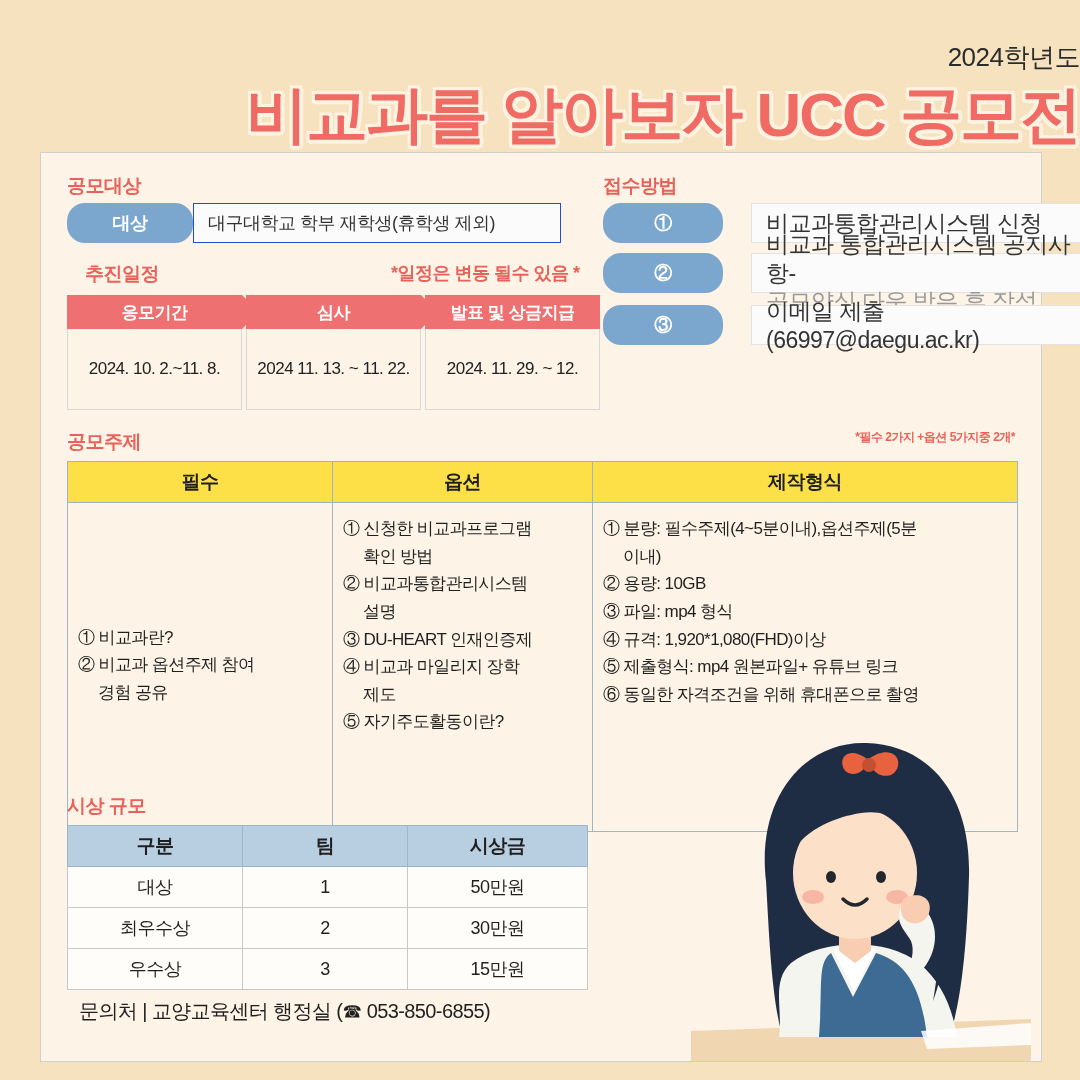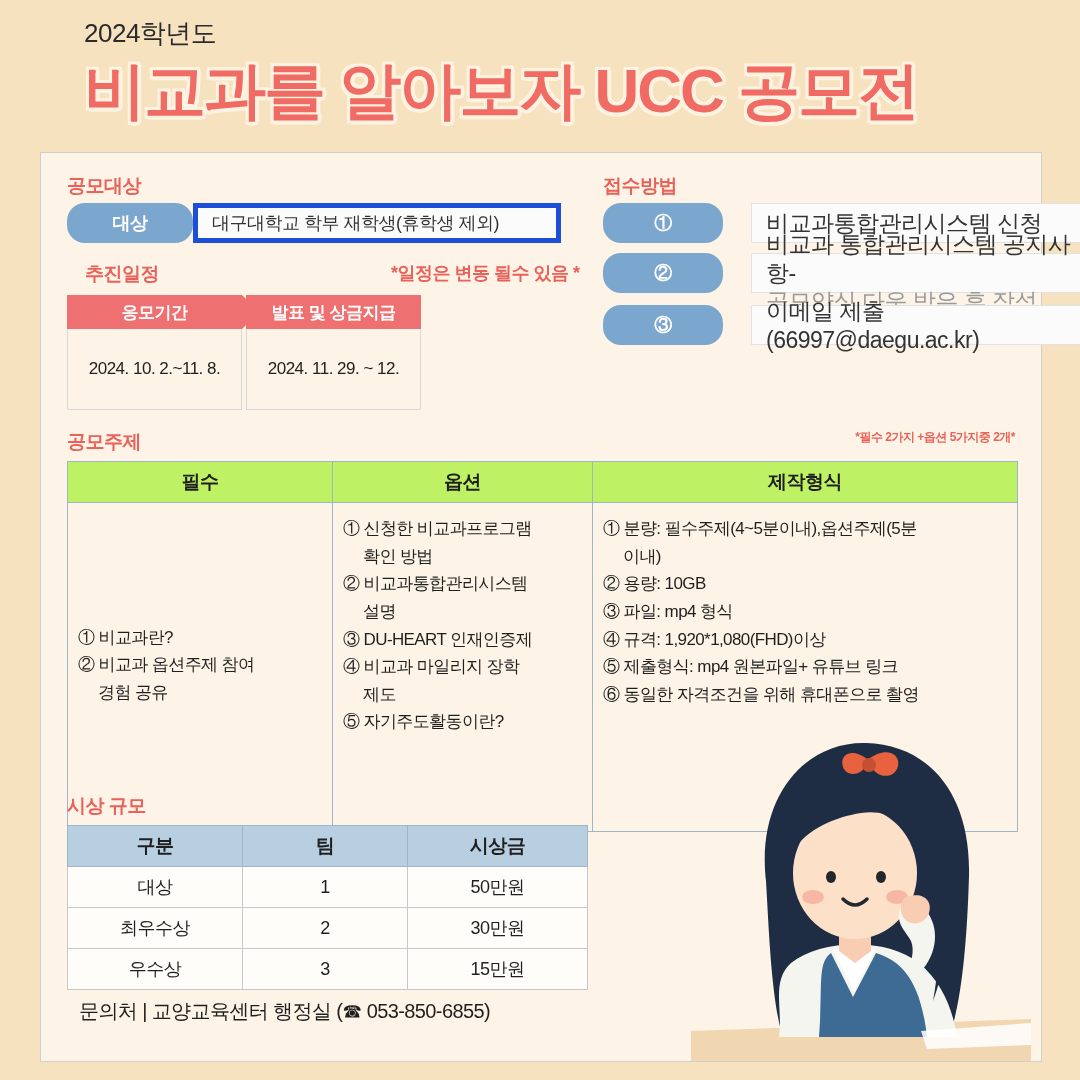--- a/index.html
+++ b/index.html
@@ -10,21 +10,22 @@
     width: 1080px;
     height: 1080px;
     background: #f7e2c0;
     font-family: "Liberation Sans", sans-serif;
     overflow: hidden;
     position: relative;
   }
 
   
   .header {
-    padding: 16px 0 0 84px;
+    padding: 40px 0 0 84px;
+    text-align: right;
   }
   .year {
     font-size: 26px;
     color: #2b2b2b;
     letter-spacing: -0.5px;
     margin-bottom: 2px;
   }
   .main-title {
     font-size: 62px;
     font-weight: bold;
@@ -65,21 +66,21 @@
     font-size: 18px;
     font-weight: bold;
     text-align: center;
     display: flex;
     align-items: center;
     justify-content: center;
     letter-spacing: -0.5px;
   }
   .field {
     background: #fbfbfb;
-    border: 5px solid #1d4ed8;
+    border: 1px solid #1d4ed8;
     font-size: 18px;
     color: #333;
     display: flex;
     align-items: center;
     padding-left: 14px;
     letter-spacing: -0.5px;
     box-sizing: border-box;
   }
 
   
@@ -134,21 +135,21 @@
   .topic-label { position: absolute; left: 26px; top: 276px; }
   .topic-note {
     position: absolute; right: 26px; top: 276px;
     color: #e8625a; font-size: 12px; font-weight: bold; letter-spacing: -0.5px;
   }
   .topic-table {
     position: absolute; left: 26px; top: 308px; width: 950px;
     border-collapse: collapse; table-layout: fixed;
   }
   .topic-table th {
-    background: #bef264; border: 1px solid #9fb6c9;
+    background: #fde047; border: 1px solid #9fb6c9;
     height: 38px; font-size: 19px; font-weight: bold; color: #1f1f1f; letter-spacing: -0.5px;
   }
   .topic-table td {
     border: 1px solid #9fb6c9; vertical-align: top;
     padding: 14px 10px; font-size: 17px; color: #1f1f1f;
     line-height: 1.45; letter-spacing: -0.6px; height: 300px;
   }
   .topic-table td.mid { vertical-align: middle; }
   .topic-table ol { margin: 0; padding: 0; list-style: none; }
   .topic-table li { margin-bottom: 3px; }
@@ -191,20 +192,24 @@
   <div class="section-label target-label">공모대상</div>
   <div class="pill target-pill">대상</div>
   <div class="field target-field">대구대학교 학부 재학생(휴학생 제외)</div>
 
   <div class="section-label sched-label">추진일정</div>
   <div class="sched-note">*일정은 변동 될수 있음 *</div>
   <div class="sched-row">
     <div class="sched-col">
       <div class="sched-head arrow">응모기간</div>
       <div class="sched-body">2024. 10. 2.~11. 8.</div>
+    </div>
+    <div class="sched-col">
+      <div class="sched-head arrow">심사</div>
+      <div class="sched-body">2024  11. 13. ~ 11. 22.</div>
     </div>
     <div class="sched-col">
       <div class="sched-head">발표 및 상금지급</div>
       <div class="sched-body">2024. 11. 29. ~ 12.</div>
     </div>
   </div>
 
   <div class="section-label apply-label">접수방법</div>
 
   <div class="apply-row" style="left:562px; top:50px;">

